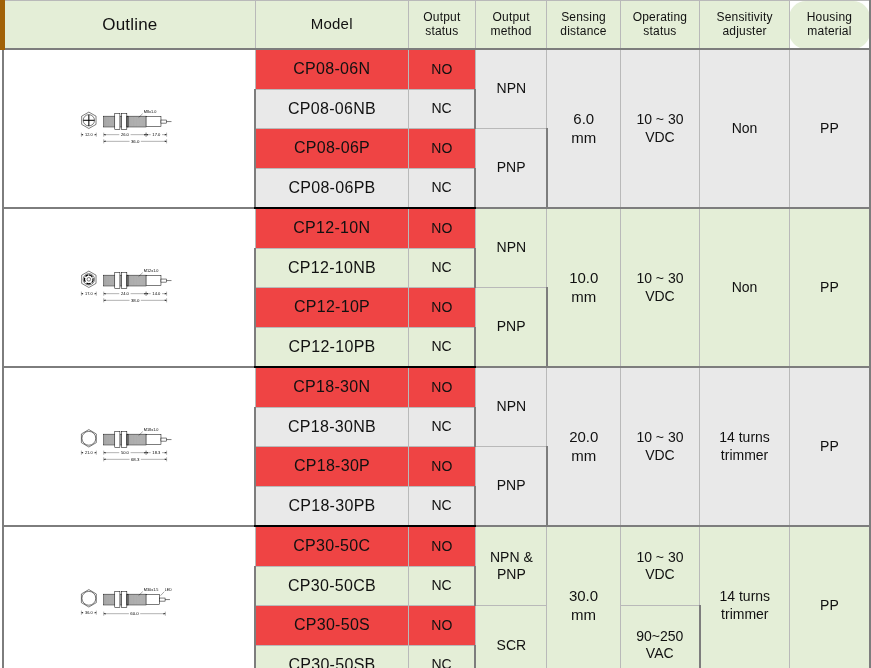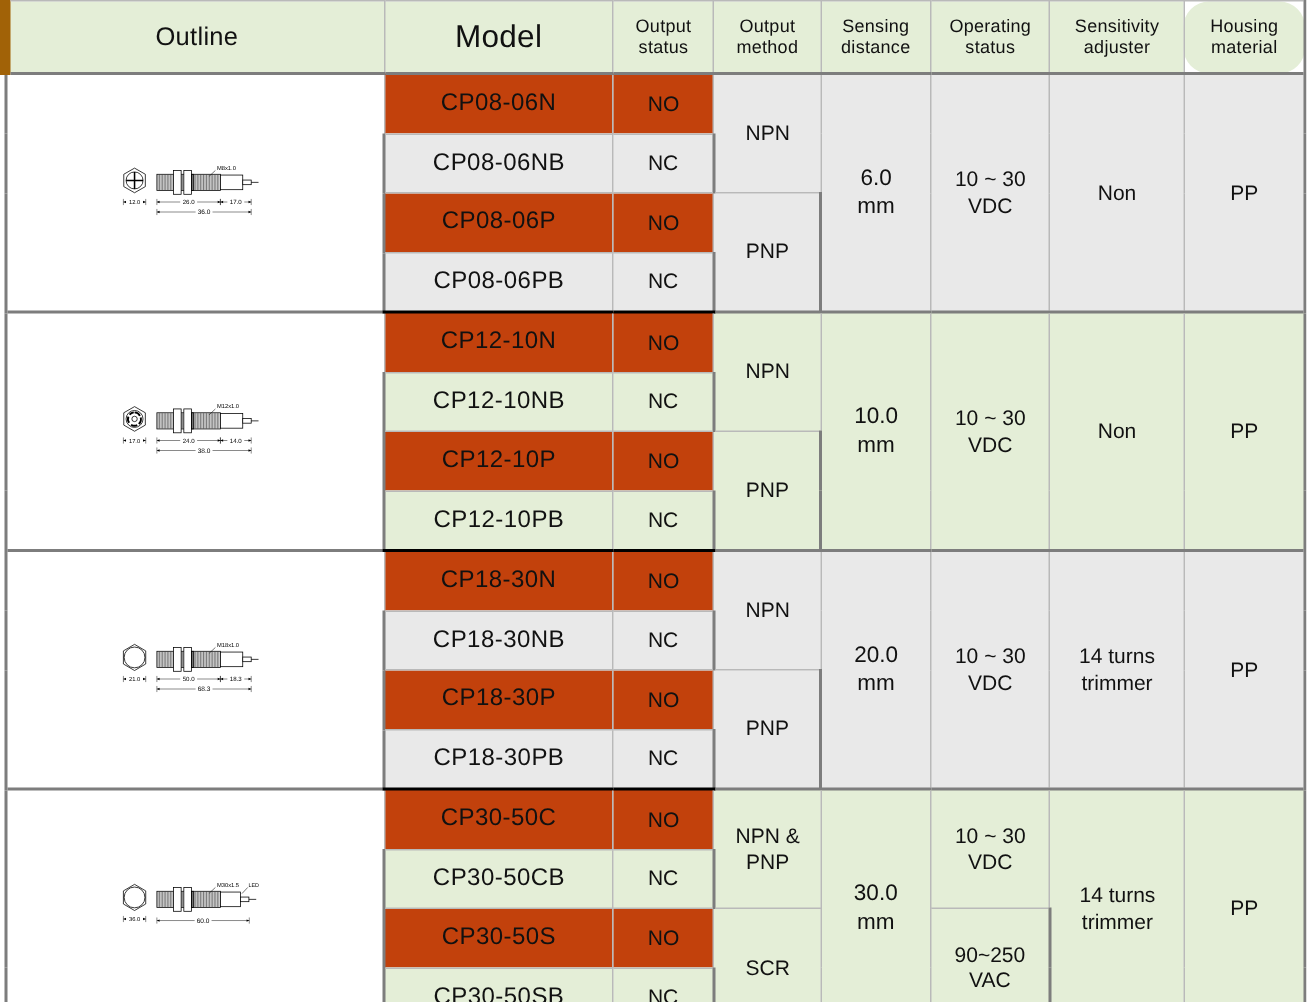--- a/index.html
+++ b/index.html
@@ -30,22 +30,22 @@
     font-size:12px;
     line-height:1.12;
     height:47px;
     border-top:2px solid #7d7d7d;
     border-bottom:2px solid #7d7d7d;
     border-left:1px solid #9a9a9a;
     border-right:1px solid #9a9a9a;
     letter-spacing:.2px;
   }
   thead th.th-outline{font-size:17px;}
-  thead th.th-model{font-size:21px;margin-left:28px;}
-  thead th:first-child{border-left:7px solid #a16207;}
+  thead th.th-model{font-size:15px;margin-left:28px;}
+  thead th:first-child{border-left:5px solid #a16207;}
   thead th:last-child{border-right:2px solid #7d7d7d;border-radius:17px;}
 
   
   col.c-outline{width:248px;}
   col.c-model{width:150px;}
   col.c-status{width:66px;}
   col.c-method{width:70px;}
   col.c-sens{width:72px;}
   col.c-volt{width:78px;}
   col.c-adj{width:88px;}
@@ -62,21 +62,21 @@
     border-bottom:1px solid #c6c6c6;
   }
   tbody tr td:first-child{border-left:2px solid #7d7d7d;}
   tbody tr td:last-child{border-right:2px solid #7d7d7d;}
 
   
   tr.blk-start td{border-top:2px solid #7d7d7d;}
   tr.blk-end td{border-bottom:2px solid #000000;}
 
   
-  .sh-white{background:#c2410c;}
+  .sh-white{background:#ef4444;}
   .sh-gray{background:#e9e9e9;}
   .sh-green{background:#e4eed7;}
 
   .cell-model{
     font-weight:bold;
     font-size:16px;
     text-align:left;
     padding-left:22px;
     letter-spacing:.3px;
   }

